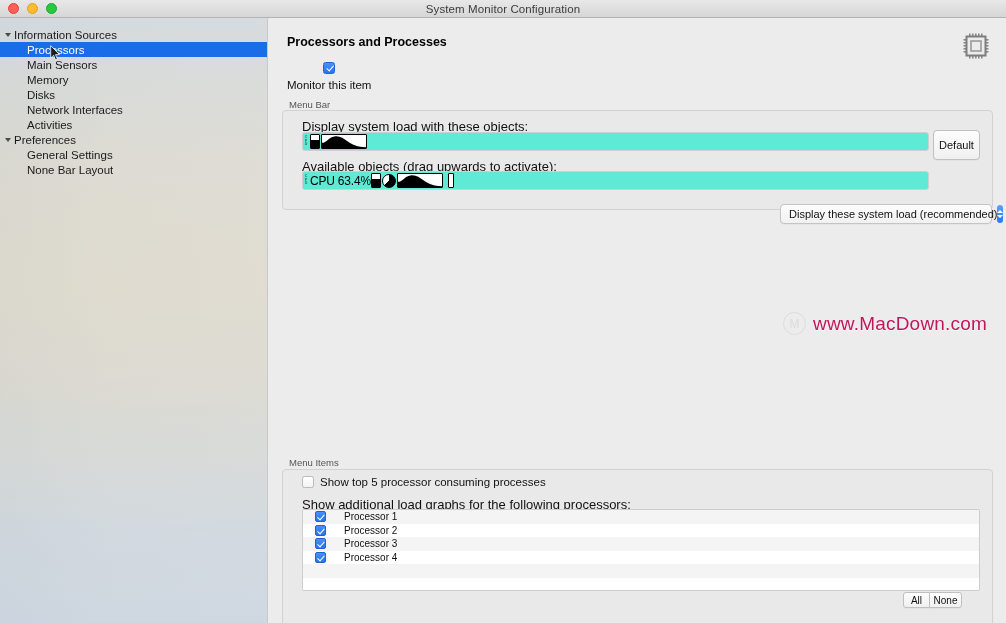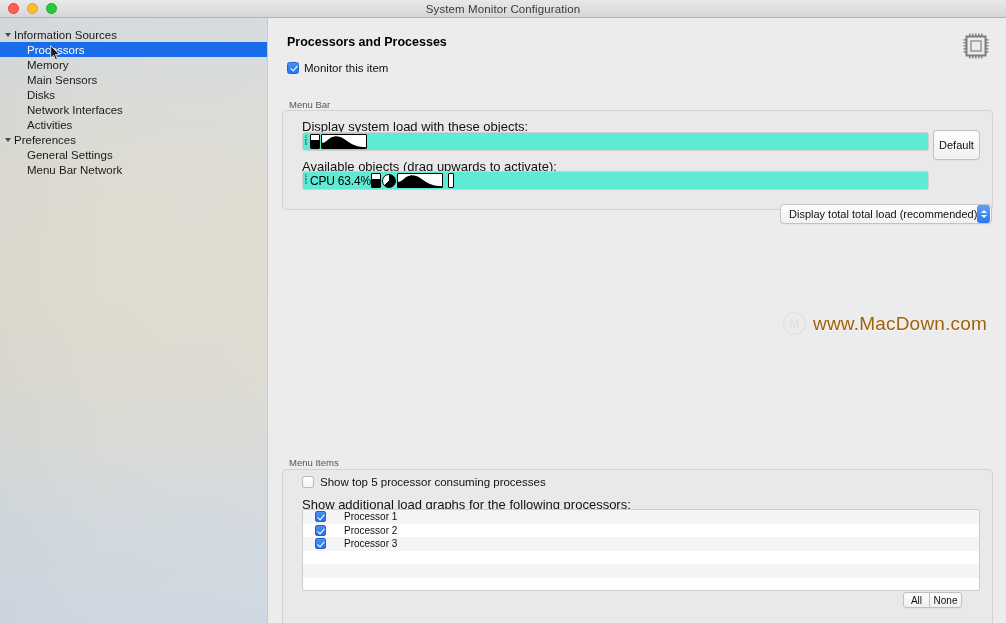--- a/index.html
+++ b/index.html
@@ -104,21 +104,21 @@
     font-size: 12.5px; font-weight: bold; color: #000;
   }
 
   #chip-icon {
     position: absolute; right: 16px; top: 14px;
     width: 28px; height: 28px;
   }
 
   #monitor-row {
     position: absolute; left: 18px; top: 44px;
-    display: flex; align-items: center; gap: 5px;
+    display: flex; align-items: center; gap: 5px; flex-direction: column;
   }
   .cb {
     width: 12px; height: 12px;
     border-radius: 2.5px;
     border: 1px solid #b9b9b9;
     background: linear-gradient(to bottom,#ffffff,#f3f3f3);
     flex: 0 0 auto;
     position: relative;
   }
   .cb.on {
@@ -299,21 +299,21 @@
     opacity: 1;
     pointer-events: none;
   }
   #wm-logo {
     width: 23px; height: 23px; border-radius: 50%;
     border: 1.5px solid #dcdcdc;
     display: flex; align-items: center; justify-content: center;
     font-size: 12px; color: #dcdcdc;
   }
   #wm-text {
-    font-size: 19px; color: #a16207;
+    font-size: 19px; color: #be185d;
     letter-spacing: 0.2px;
     text-shadow: 0 1px 0 #fafafa;
   }
 </style>
 </head>
 <body>
 
 <div id="window">
 
   <div id="titlebar">
@@ -330,45 +330,45 @@
 
     <div class="sb-row sb-group">
       <span class="tri"></span>
       <span>Information Sources</span>
     </div>
 
     <div class="sb-row sb-item selected">
       <span>Processors</span>
     </div>
     <div class="sb-row sb-item">
+      <span>Main Sensors</span>
+    </div>
+    <div class="sb-row sb-item">
       <span>Memory</span>
-    </div>
-    <div class="sb-row sb-item">
-      <span>Main Sensors</span>
     </div>
     <div class="sb-row sb-item">
       <span>Disks</span>
     </div>
     <div class="sb-row sb-item">
       <span>Network Interfaces</span>
     </div>
     <div class="sb-row sb-item">
       <span>Activities</span>
     </div>
 
     <div class="sb-row sb-group">
       <span class="tri"></span>
       <span>Preferences</span>
     </div>
 
     <div class="sb-row sb-item">
       <span>General Settings</span>
     </div>
     <div class="sb-row sb-item">
-      <span>Menu Bar Network</span>
+      <span>None Bar Layout</span>
     </div>
   </div>
 
   <svg id="cursor" viewBox="0 0 11 16">
     <path d="M0.7 0.6 L0.7 13.0 L3.6 10.3 L5.5 14.8 L7.4 14.0 L5.5 9.7 L9.4 9.5 Z" fill="#1d1d1d" stroke="#ffffff" stroke-width="0.8"></path>
   </svg>
 
   <div id="content">
 
     <div id="pane-title">Processors and Processes</div>
@@ -461,21 +461,21 @@
             <path d="M0,15 L0,9 C5,9 7,2.5 13,1.6 C19,0.8 22,3.5 27,7.5 C32,11.4 37,13.6 46,14.2 L46,15 Z" fill="#000"></path>
           </svg>
         </span>
       </div>
       <div class="obj" style="margin-left:4px;">
         <span class="slimbar"></span>
       </div>
     </div>
 
     <div id="popup">
-      <span class="ptext">Display total total load (recommended)</span>
+      <span class="ptext">Display these system load (recommended)</span>
       <span class="parrow">
         <span class="caret-up"></span>
           <span class="caret-dn"></span>
       </span>
     </div>
 
     <div class="group-label" id="lbl-menuitems">Menu Items</div>
     <div class="groupbox" id="gb-menuitems"></div>
 
     <div id="topproc-row">
@@ -491,20 +491,24 @@
         <span>Processor 1</span>
       </div>
       <div class="proc-row">
         <span class="cb on"></span>
         <span>Processor 2</span>
       </div>
       <div class="proc-row">
         <span class="cb on"></span>
         <span>Processor 3</span>
       </div>
+      <div class="proc-row">
+        <span class="cb on"></span>
+        <span>Processor 4</span>
+      </div>
       <div class="proc-blank"></div>
       <div class="proc-blank"></div>
 
     </div>
 
     <div class="push-btn" id="btn-all">All</div>
     <div class="push-btn" id="btn-none">None</div>
 
     <div id="watermark">
       <span id="wm-logo">M</span>

